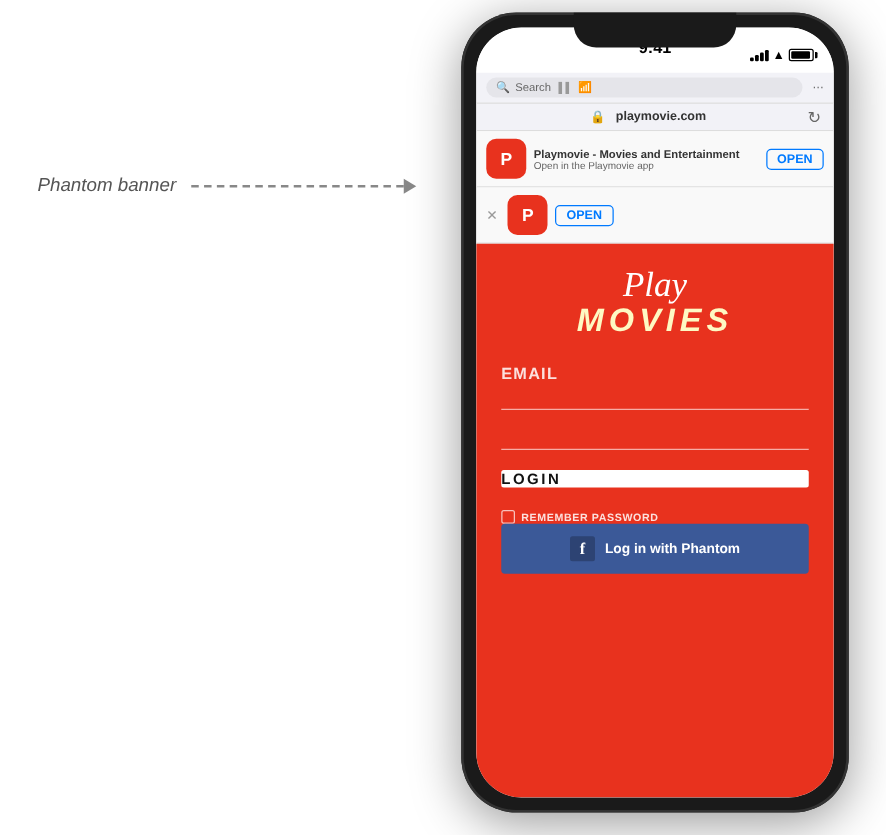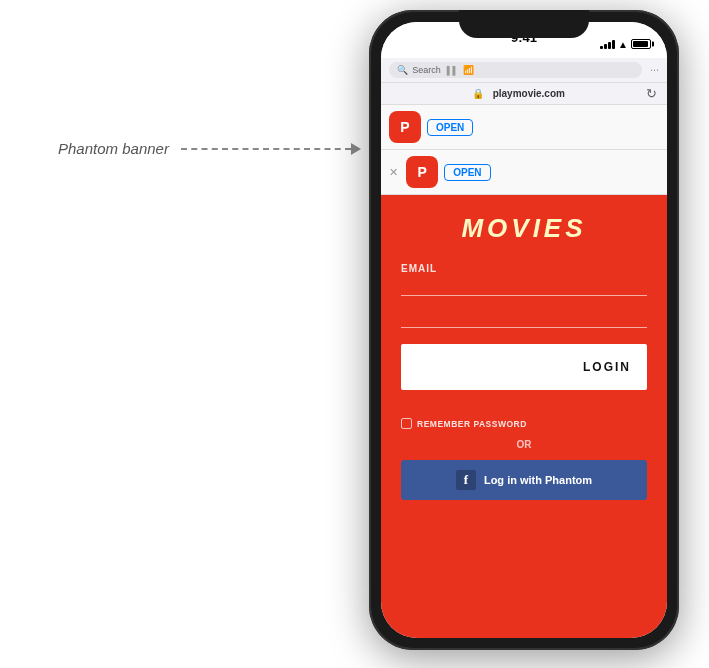--- a/index.html
+++ b/index.html
@@ -21,21 +21,20 @@
       left: 30px;
       top: 140px;
       display: flex;
       align-items: center;
       gap: 12px;
     }
     .phantom-text {
       font-size: 15px;
       color: #555;
       font-style: italic;
-      margin-left: 28px;
     }
     .phantom-arrow {
       display: flex;
       align-items: center;
       gap: 0;
     }
     .phantom-dashed-line {
       width: 170px;
       border-top: 2px dashed #888;
     }
@@ -284,21 +283,21 @@
     }
 
     
     .form-area {
       width: 100%;
       display: flex;
       flex-direction: column;
       gap: 0;
     }
     .form-label {
-      font-size: 10px;
+      font-size: 13px;
       font-weight: 700;
       color: rgba(255,255,255,0.85);
       letter-spacing: 1px;
       margin-bottom: 2px;
     }
     .form-input {
       background: transparent;
       border: none;
       border-bottom: 1px solid rgba(255,255,255,0.6);
       color: white;
@@ -309,34 +308,34 @@
       margin-bottom: 12px;
     }
     .form-input::placeholder { color: transparent; }
 
     .login-btn {
       background: white;
       color: #111;
       font-size: 12px;
       font-weight: 700;
       letter-spacing: 2px;
-      text-align: right;
-      padding: 16px;
+      text-align: left;
+      padding: 0;
       border-radius: 2px;
       width: 100%;
       cursor: pointer;
       border: none;
       margin-top: 4px;
     }
 
     .remember-row {
       display: flex;
       align-items: center;
       gap: 5px;
-      margin-top: 28px;
+      margin-top: 18px;
     }
     .remember-checkbox {
       width: 11px;
       height: 11px;
       border: 1.5px solid rgba(255,255,255,0.7);
       background: transparent;
       border-radius: 2px;
       flex-shrink: 0;
     }
     .remember-label {
@@ -434,51 +433,55 @@
         <span style="font-size:10px; color:#555;">🔒</span>
         <span style="font-size:10px; color:#333;font-weight:bold;">playmovie.com</span>
       </div>
       <span style="font-size:13px; color:#666;">↻</span>
     </div>
 
     <div class="app-banner">
       <div class="app-icon-img">
         <span>P</span>
       </div>
+      <div class="app-info">
+        <span class="app-name">Playmovie - Movies and Entertainment</span>
+        <span class="app-sub">Open in the Playmovie app</span>
+      </div>
       <button class="open-btn">OPEN</button>
     </div>
 
     <div class="app-banner">
       <span class="close-x">✕</span>
       <div class="app-icon-img" style="background: #e8321e;">
         <span>P</span>
       </div>
       <button class="open-btn-plain">OPEN</button>
     </div>
 
     <div class="app-main">
 
       <div class="logo-area">
+        <div class="logo-play">Play</div>
         <div class="logo-movies">MOVIES</div>
       </div>
 
       <div class="form-area">
         <label class="form-label">EMAIL</label>
         <input class="form-input" type="email" value="" style="">
 
         <input class="form-input" type="password" value="" style="">
 
         <button class="login-btn">LOGIN</button>
 
         <div class="remember-row">
           <div class="remember-checkbox"></div>
           <span class="remember-label">REMEMBER PASSWORD</span>
         </div>
 
-        <div class="or-divider">OR</div>
 
         <button class="facebook-btn">
           <div class="facebook-icon-box">
             <span>f</span>
           </div>
           <span class="facebook-btn-text">Log in with Phantom</span>
         </button>
       </div>
 
     </div>

